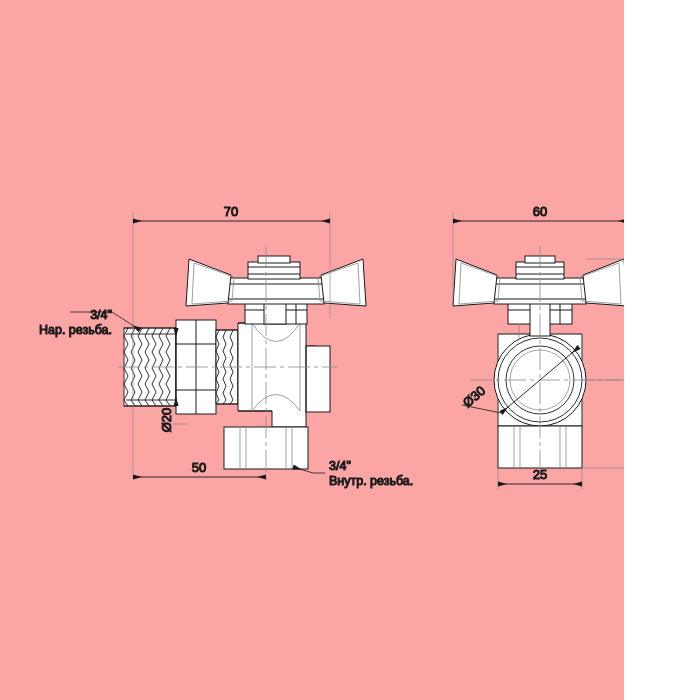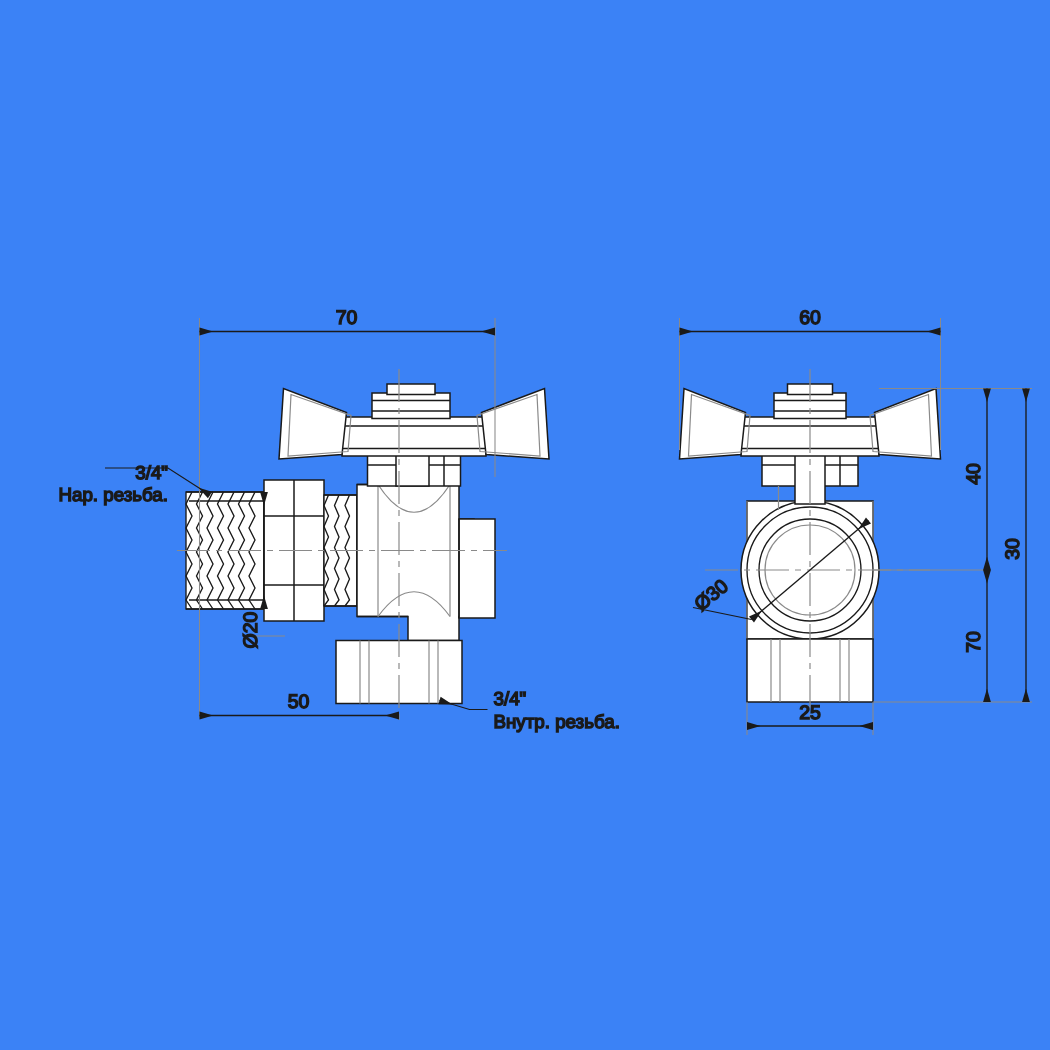--- a/index.html
+++ b/index.html
@@ -2,23 +2,23 @@
 <html><head>
 <meta charset="utf-8">
 <style>
   html, body {
     margin: 0;
     padding: 0;
     background: #ffffff;
   }
   #canvas {
     position: relative;
-    width: 700px;
+    width: 624px;
     height: 700px;
-    background: #3b82f6;
+    background: #fca5a5;
     font-family: "Liberation Sans", sans-serif;
     overflow: hidden;
   }
   #drawing-svg {
     position: absolute;
     left: 0;
     top: 0;
     width: 700px;
     height: 700px;
   }

